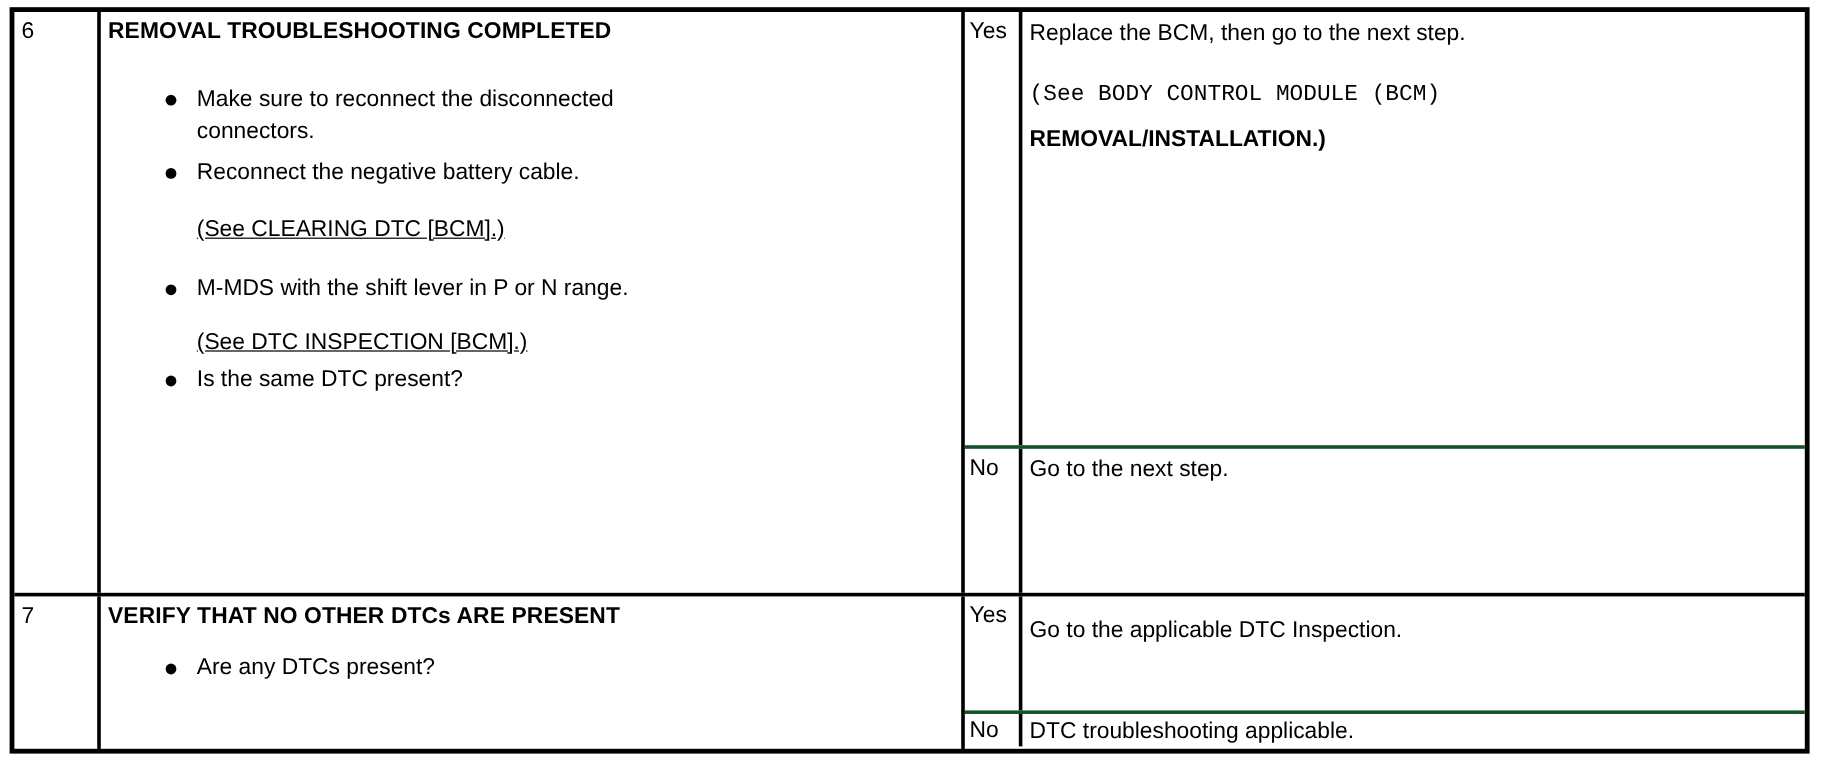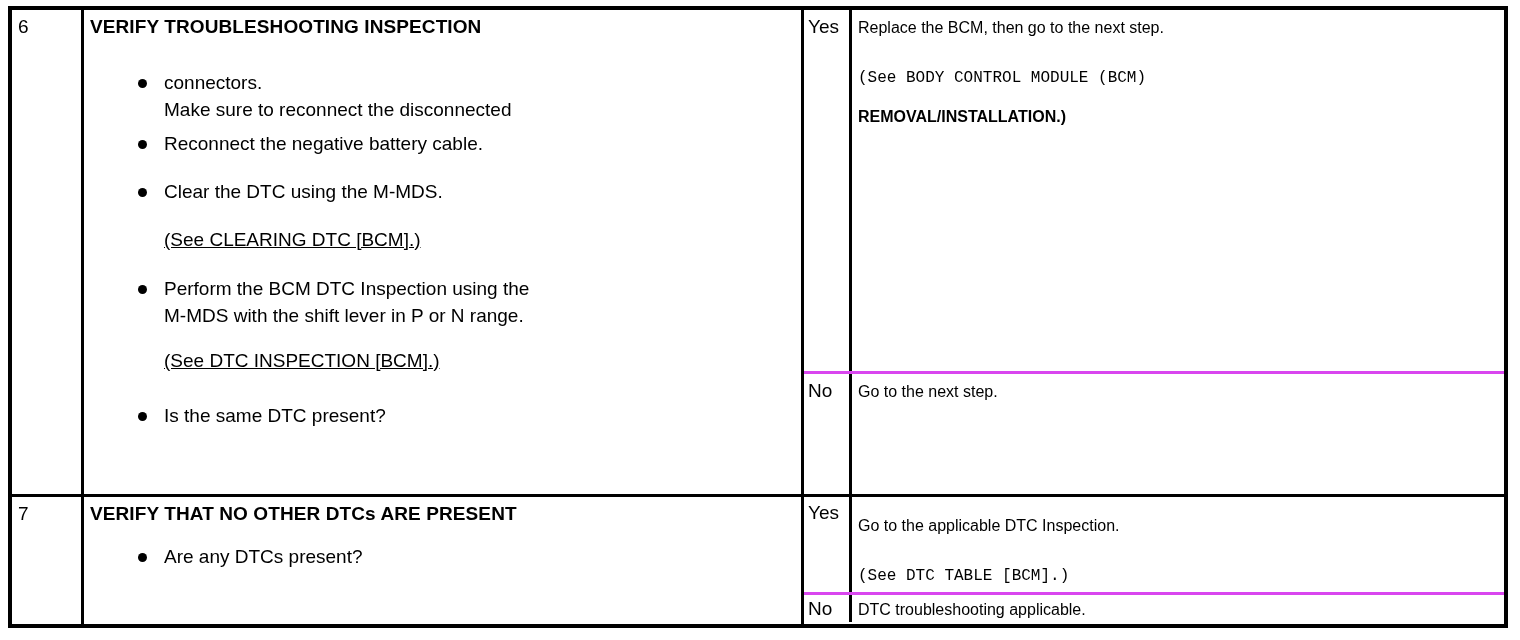--- a/index.html
+++ b/index.html
@@ -107,39 +107,39 @@
     text-decoration: underline;
   }
 
   
   .row-6 .bullet-item.b1 { margin-top: 30px; }
   .row-6 .bullet-item.b2 { margin-top: 7px; }
   .row-6 .bullet-item.b3 { margin-top: 21px; }
   .row-6 .sub-note.n1    { margin-top: 21px; }
   .row-6 .bullet-item.b4 { margin-top: 22px; }
   .row-6 .sub-note.n2    { }
-  .row-6 .bullet-item.b5 { margin-top: 28px; }
+  .row-6 .bullet-item.b5 { margin-top: 4px; }
 
   .row-7 .bullet-item.b1 { }
 
   
   .answer-col {
     width: 700px;
     flex: 0 0 700px;
     box-sizing: border-box;
     display: flex;
     flex-direction: column;
   }
   .answer-block {
     display: flex;
     align-items: stretch;
     box-sizing: border-box;
     width: 100%;
   }
-  .answer-block.split-top { border-bottom: 3px solid #d946ef; }
+  .answer-block.split-top { border-bottom: 3px solid #14532d; }
 
   .row-6 .answer-block.yes-block { height: 364px; }
   .row-6 .answer-block.no-block  { height: 120px; }
 
   .row-7 .answer-block.yes-block { height: 98px; }
   .row-7 .answer-block.no-block  { height: 27px; }
 
   .ans-label {
     width: 48px;
     flex: 0 0 48px;
@@ -148,21 +148,21 @@
     padding: 5px 0 0 4px;
     font-size: 19px;
     line-height: 24px;
   }
   .ans-body {
     flex: 1 1 auto;
     box-sizing: border-box;
     padding: 5px 8px 0 6px;
   }
   .ans-line {
-    font-size: 16px;
+    font-size: 19px;
     line-height: 25px;
     white-space: nowrap;
   }
   .ans-line.gap { margin-top: 26px; font-family: Liberation Mono, monospace; }
   .ans-line.tight { margin-top: 13px; font-weight: bold; }
 
   .row-7 .ans-body { padding-top: 16px; }
   .row-7 .ans-label { padding-top: 4px; }
   .row-7 .no-block .ans-body,
   .row-7 .no-block .ans-label { padding-top: 2px; }
@@ -173,45 +173,40 @@
 <div class="page">
   <div class="ts-table">
 
     <div class="ts-row row-6">
 
       <div class="step-col">
         <div class="step-num">6</div>
       </div>
 
       <div class="main-col">
-        <div class="main-title">VERIFY TROUBLESHOOTING INSPECTION</div>
+        <div class="main-title">REMOVAL TROUBLESHOOTING COMPLETED</div>
 
         <div class="bullet-list">
 
           <div class="bullet-item b1">
             <span class="dot"></span>
+            <span class="btext">Make sure to reconnect the disconnected</span>
             <span class="btext">connectors.</span>
-            <span class="btext">Make sure to reconnect the disconnected</span>
           </div>
 
           <div class="bullet-item b2">
             <span class="dot"></span>
             <span class="btext">Reconnect the negative battery cable.</span>
           </div>
 
-          <div class="bullet-item b3">
-            <span class="dot"></span>
-            <span class="btext">Clear the DTC using the M-MDS.</span>
-          </div>
 
           <div class="sub-note n1">(See CLEARING DTC [BCM].)</div>
 
           <div class="bullet-item b4">
             <span class="dot"></span>
-            <span class="btext">Perform the BCM DTC Inspection using the</span>
             <span class="btext">M-MDS with the shift lever in P or N range.</span>
           </div>
 
           <div class="sub-note n2">(See DTC INSPECTION [BCM].)</div>
 
           <div class="bullet-item b5">
             <span class="dot"></span>
             <span class="btext">Is the same DTC present?</span>
           </div>
 
@@ -255,21 +250,20 @@
           </div>
         </div>
       </div>
 
       <div class="answer-col">
 
         <div class="answer-block yes-block split-top">
           <div class="ans-label">Yes</div>
           <div class="ans-body">
             <div class="ans-line">Go to the applicable DTC Inspection.</div>
-            <div class="ans-line gap">(See DTC TABLE [BCM].)</div>
           </div>
         </div>
 
         <div class="answer-block no-block">
           <div class="ans-label">No</div>
           <div class="ans-body">
             <div class="ans-line">DTC troubleshooting applicable.</div>
           </div>
         </div>
 

